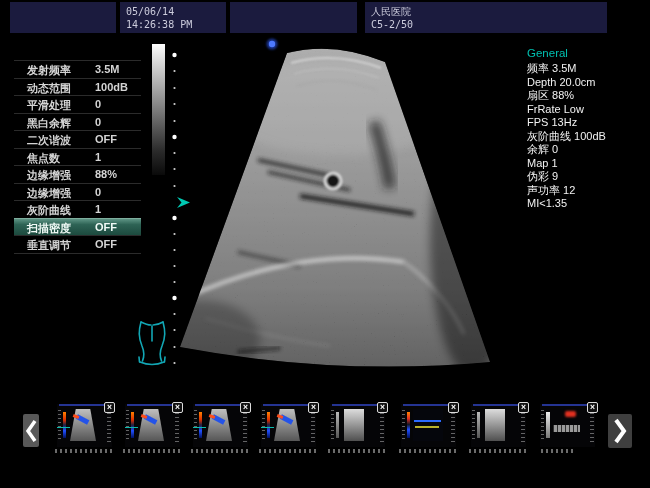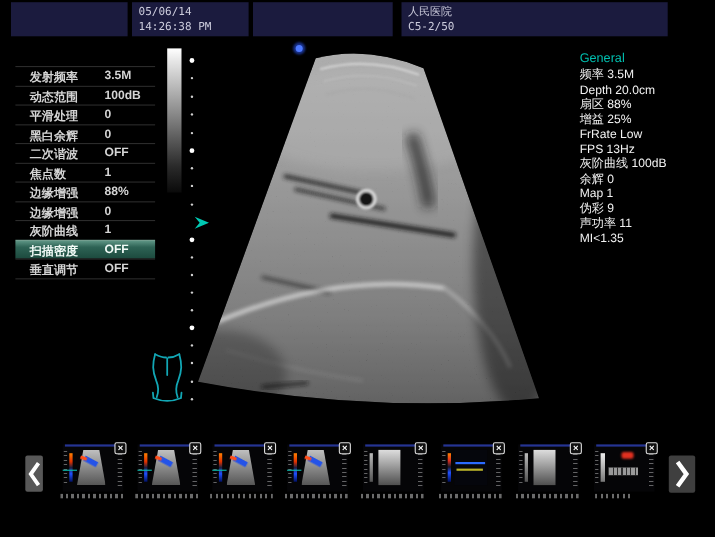--- a/index.html
+++ b/index.html
@@ -214,28 +214,27 @@
       <path d="M139.5,362 L139,357"></path>
       <path d="M164.5,362 L165,357"></path>
     </g>
   </svg>
 
   <div class="gen-panel">
     <div class="gen-title">General</div>
     <div class="gen-row">频率 3.5M</div>
     <div class="gen-row">Depth 20.0cm</div>
     <div class="gen-row">扇区 88%</div>
-    <div class="gen-row">增益 25%</div>
     <div class="gen-row">FrRate Low</div>
     <div class="gen-row">FPS 13Hz</div>
     <div class="gen-row">灰阶曲线 100dB</div>
     <div class="gen-row">余辉 0</div>
     <div class="gen-row">Map 1</div>
     <div class="gen-row">伪彩 9</div>
-    <div class="gen-row">声功率 11</div>
+    <div class="gen-row">声功率 12</div>
     <div class="gen-row">MI&lt;1.35</div>
   </div>
 
   <button class="nav-arrow nav-left">
     <svg width="12" height="24" viewBox="0 0 12 24">
       <polyline points="10,2 3,12 10,22" stroke="#ffffff" stroke-width="3.5" fill="none"></polyline>
     </svg>
   </button>
 
   <div class="thumb" style="left:57px" data-type="color-doppler-fan">

